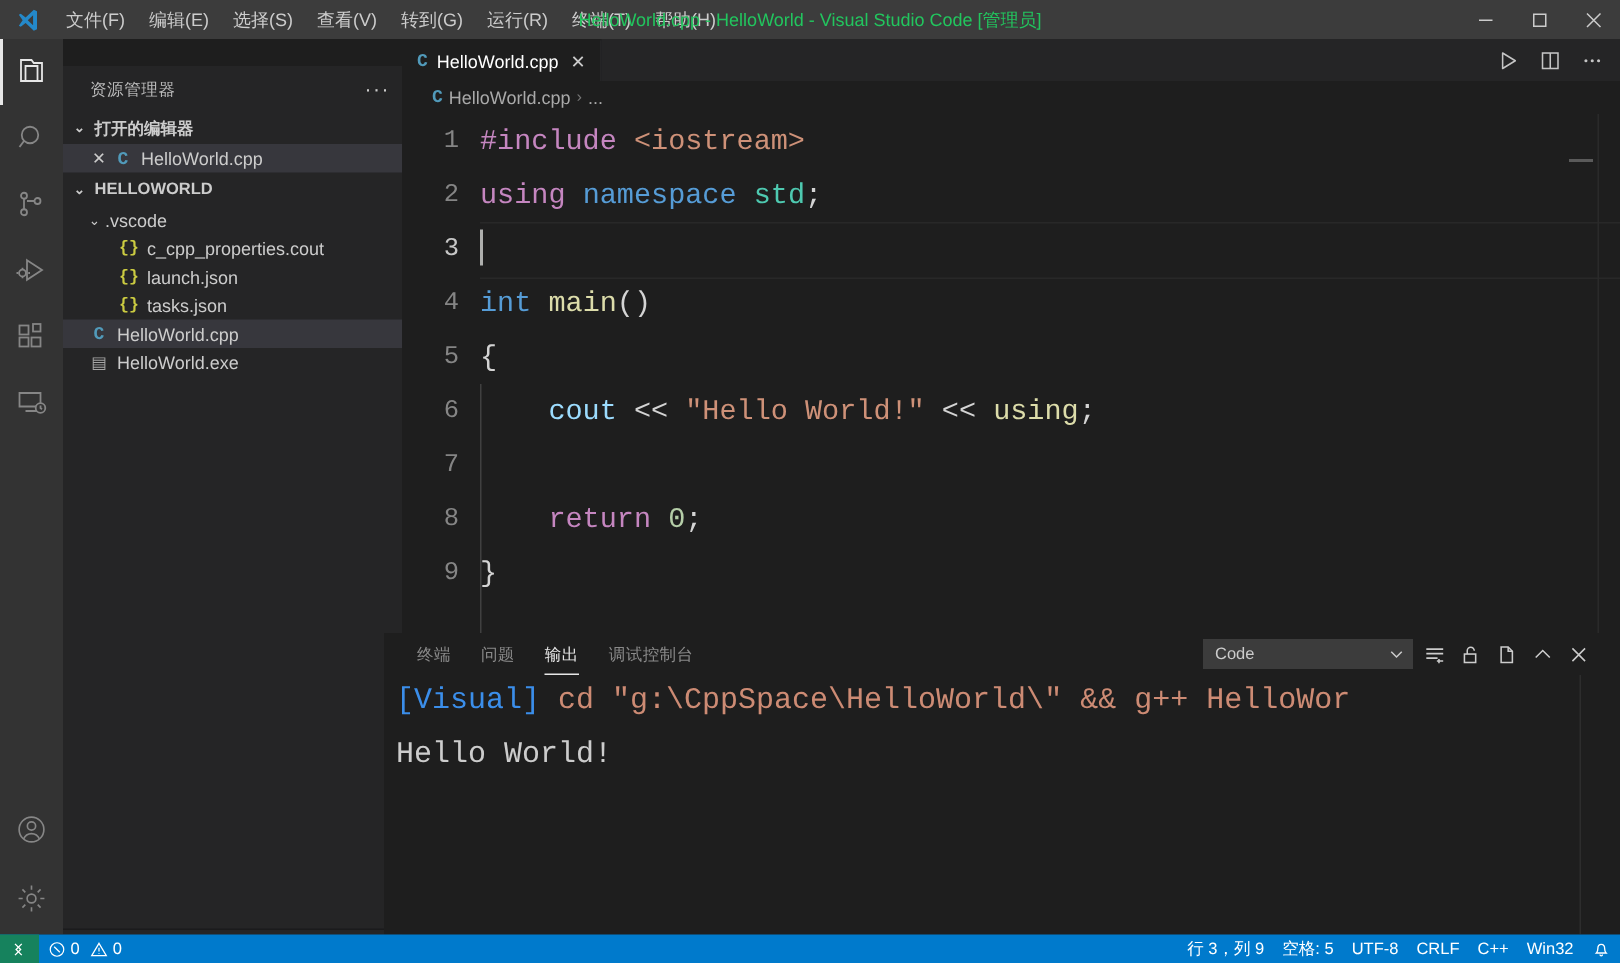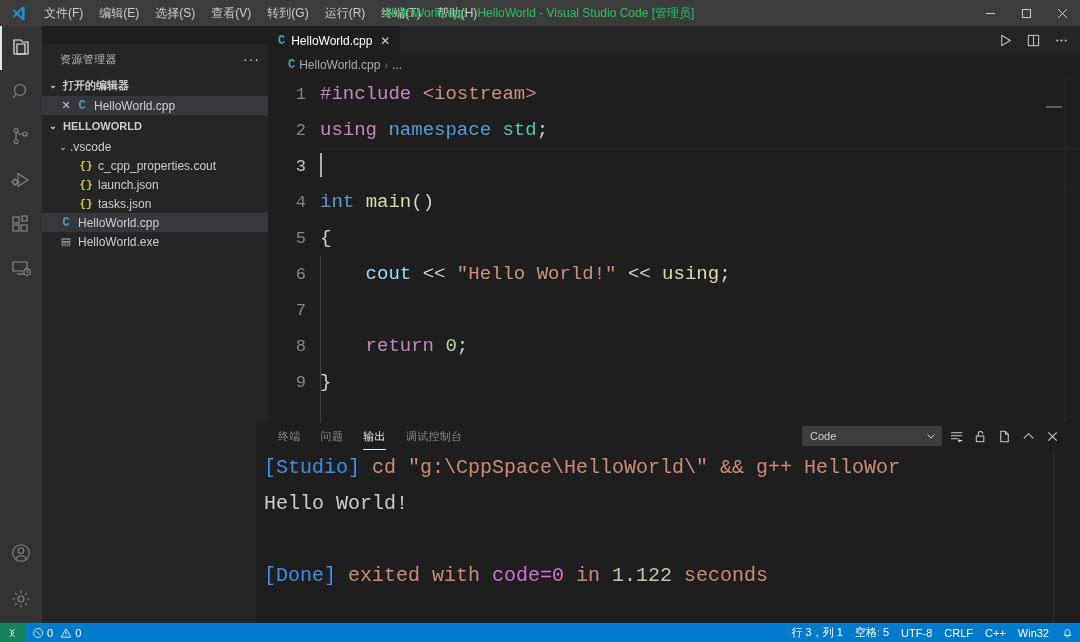--- a/index.html
+++ b/index.html
@@ -484,24 +484,23 @@
         <div class="pa-btn">
           <svg width="15" height="15" viewBox="0 0 16 16" fill="none" stroke="#cccccc" stroke-width="1.1">
             <path d="M3.5 3.5 L12.5 12.5 M12.5 3.5 L3.5 12.5"></path>
           </svg>
         </div>
       </div>
     </div>
 
     <div class="panel-body">
       <div id="output-lines">
-          <div class="oline"><span class="o-tag">[Studio]</span><span class="o-cmd"> </span><span class="o-cmd">cd "g:\CppSpace\HelloWorld\" &amp;&amp; g++ HelloWor</span></div>
+          <div class="oline"><span class="o-tag">[Visual]</span><span class="o-cmd"> </span><span class="o-cmd">cd "g:\CppSpace\HelloWorld\" &amp;&amp; g++ HelloWor</span></div>
           <div class="oline"><span class="o-out">Hello World!</span></div>
           <div class="oline">&nbsp;</div>
-          <div class="oline"><span class="o-tag">[Done]</span><span class="o-cmd"> exited with </span><span class="o-code">code=0</span><span class="o-cmd"> in </span><span class="o-num">1.122</span><span class="o-cmd"> seconds</span></div>
         </div>
       <div class="panel-scroll"></div>
     </div>
   </div>
 
   <div class="statusbar">
     <div class="sb-remote">
       <svg width="12" height="12" viewBox="0 0 16 16" fill="none" stroke="#ffffff" stroke-width="1.2">
         <path d="M10 3 L5 8 L10 13"></path>
           <path d="M4 3 L9 8 L4 13"></path>
@@ -517,21 +516,21 @@
       <span>0</span>
       <span style="margin-left:4px">
         <svg width="12" height="12" viewBox="0 0 16 16" fill="none" stroke="#ffffff" stroke-width="1.1">
           <path d="M8 2.5 L14.5 13.5 H1.5 Z"></path>
             <path d="M8 6.5v3.2M8 11.4v.6"></path>
         </svg>
       </span>
       <span>0</span>
     </div>
     <div class="sb-flex"></div>
-    <div class="sb-item">行 3，列 1</div>
+    <div class="sb-item">行 3，列 9</div>
     <div class="sb-item">空格: 5</div>
     <div class="sb-item">UTF-8</div>
     <div class="sb-item">CRLF</div>
     <div class="sb-item">C++</div>
     <div class="sb-item">Win32</div>
     <div class="sb-item">
       <svg width="13" height="13" viewBox="0 0 16 16" fill="none" stroke="#ffffff" stroke-width="1.1">
         <path d="M4 11.5h8c-1-1-1.2-1.8-1.2-3.5 0-2.2-1-3.6-2.8-3.6S5.2 5.8 5.2 8c0 1.7-.2 2.5-1.2 3.5z"></path>
         <path d="M7 12.8a1 1 0 0 0 2 0"></path>
       </svg>

